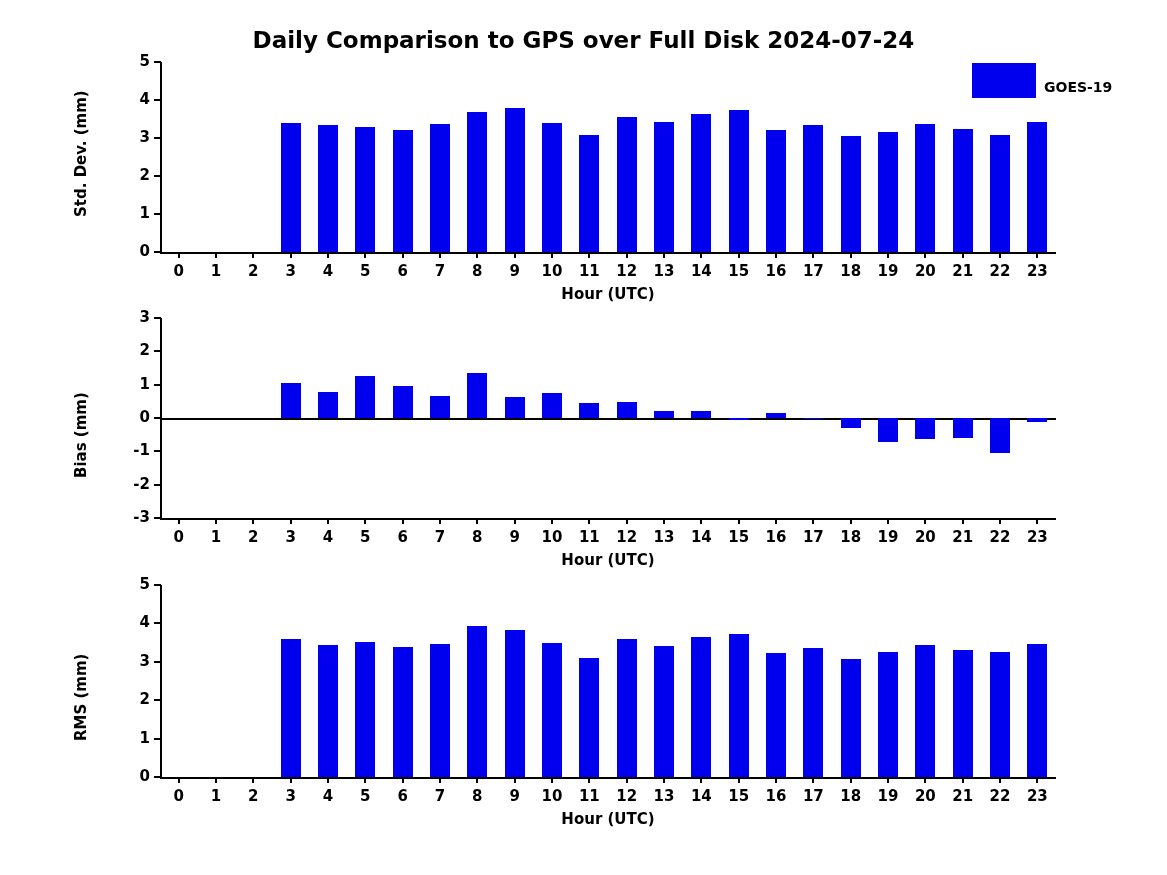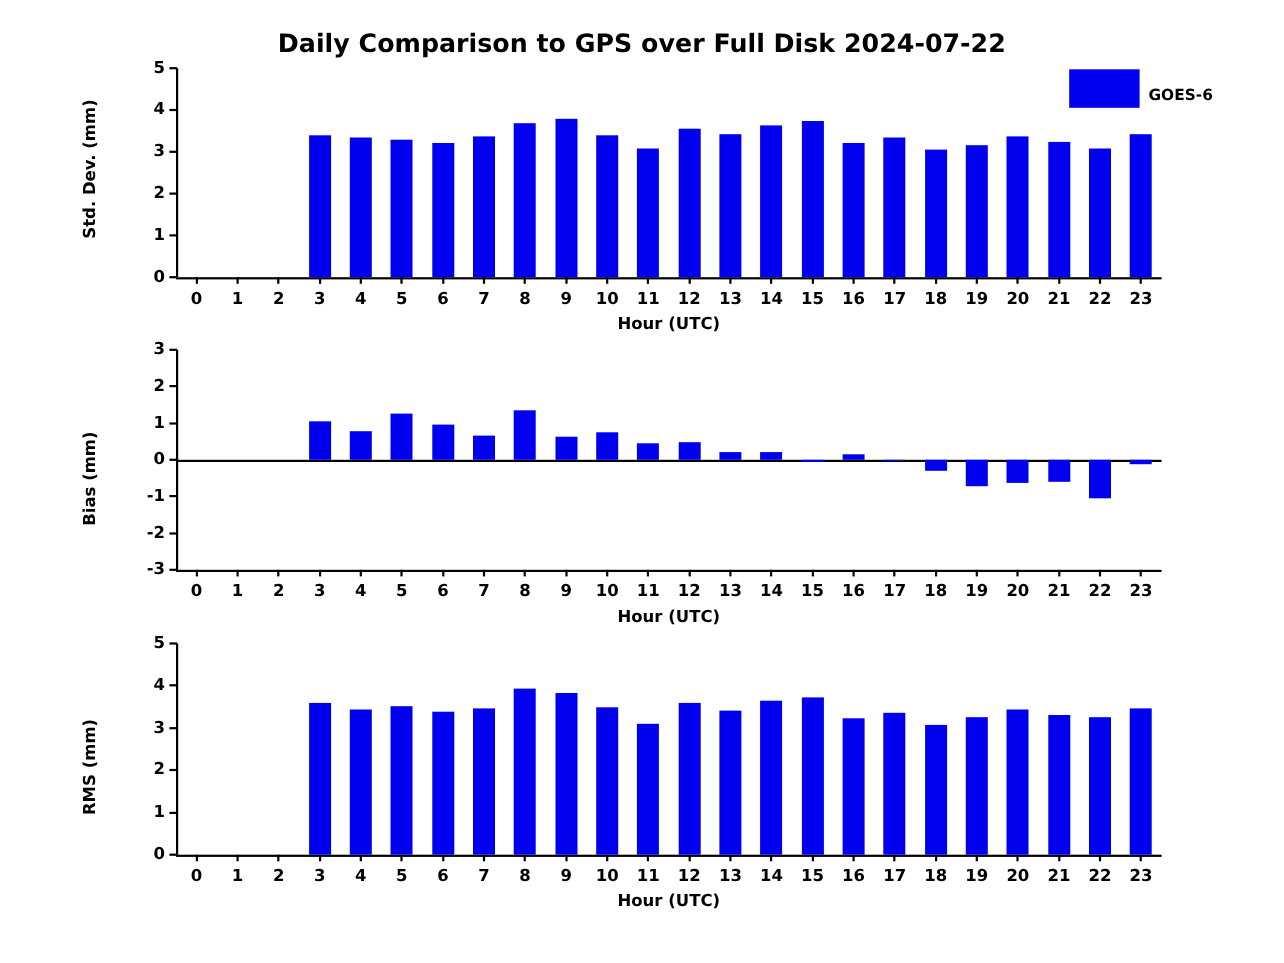--- a/index.html
+++ b/index.html
@@ -85,21 +85,21 @@
     font-size: 14px;
     font-weight: bold;
     white-space: nowrap;
   }
 </style>
 </head>
 <body>
 
 <div id="root">
 
-  <div class="title">Daily Comparison to GPS over Full Disk 2024-07-22</div>
+  <div class="title">Daily Comparison to GPS over Full Disk 2024-07-24</div>
 
   <div id="panels">
       <div class="panel" style="left: 0px; top: 0px; height: 875px; position: absolute; pointer-events: none;">
         <div class="axisline" style="left: 160px; top: 62px; width: 2px; height: 190px;"></div>
         <div class="axisline" style="left: 160px; top: 252px; width: 896px; height: 2px;"></div>
         <div class="tickmark" style="left: 154px; top: 251px; width: 7px; height: 2px;"></div>
         <div class="ytick" style="left: 98px; top: 242px; width: 52px;">0</div>
         <div class="tickmark" style="left: 154px; top: 213px; width: 7px; height: 2px;"></div>
         <div class="ytick" style="left: 98px; top: 204px; width: 52px;">1</div>
         <div class="tickmark" style="left: 154px; top: 175px; width: 7px; height: 2px;"></div>
@@ -354,17 +354,17 @@
         <div class="bar" style="left: 878px; top: 651.816px; width: 20px; height: 125.184px; background: rgb(0, 0, 238);"></div>
         <div class="bar" style="left: 915.333px; top: 645.288px; width: 20px; height: 131.712px; background: rgb(0, 0, 238);"></div>
         <div class="bar" style="left: 952.667px; top: 649.896px; width: 20px; height: 127.104px; background: rgb(0, 0, 238);"></div>
         <div class="bar" style="left: 990px; top: 651.816px; width: 20px; height: 125.184px; background: rgb(0, 0, 238);"></div>
         <div class="bar" style="left: 1027.33px; top: 643.752px; width: 20px; height: 133.248px; background: rgb(0, 0, 238);"></div>
         <div class="ylabel" style="left: 72px; top: 741px;">RMS (mm)</div>
         <div class="xlabel" style="left: 160px; top: 810px; width: 896px;">Hour (UTC)</div>
       </div>
       <div style="position: absolute; left: 0px; top: 0px;">
         <div class="legend-swatch" style="left: 972px; top: 63px; width: 64px; height: 35px; background: rgb(0, 0, 238);"></div>
-        <div class="legend-label" style="left: 1044px; top: 79px;">GOES-6</div>
+        <div class="legend-label" style="left: 1044px; top: 79px;">GOES-19</div>
       </div>
     </div>
 
 </div>
 
 </body></html>

